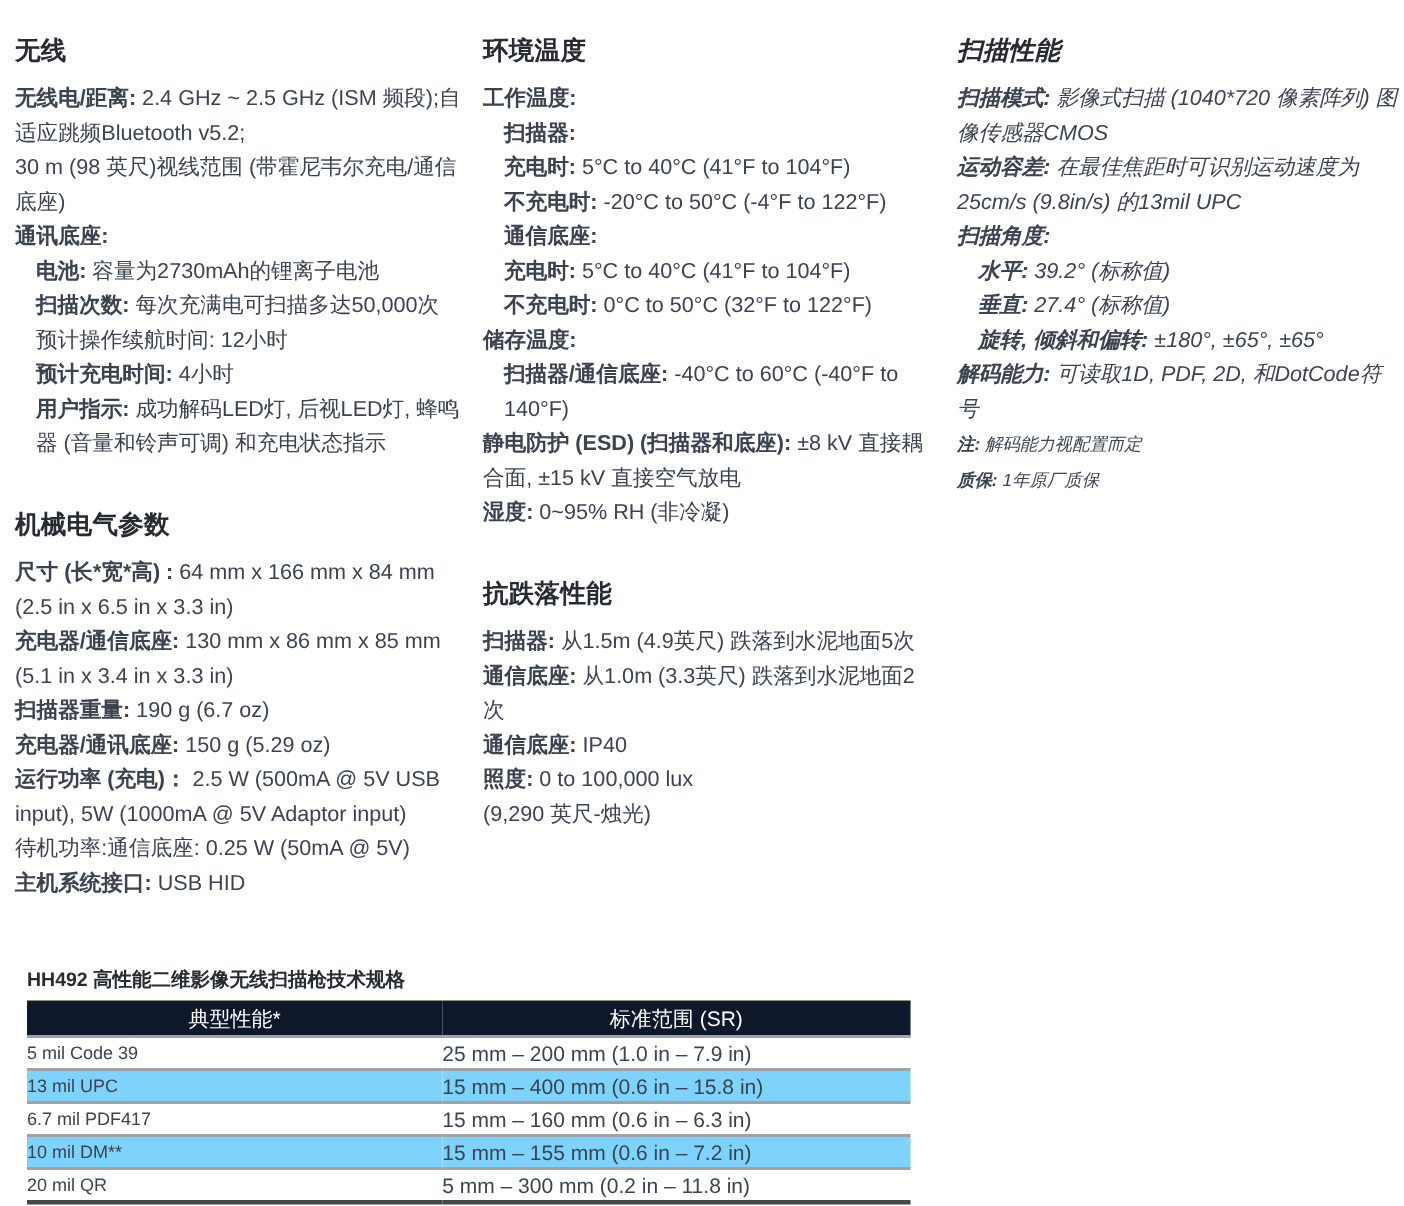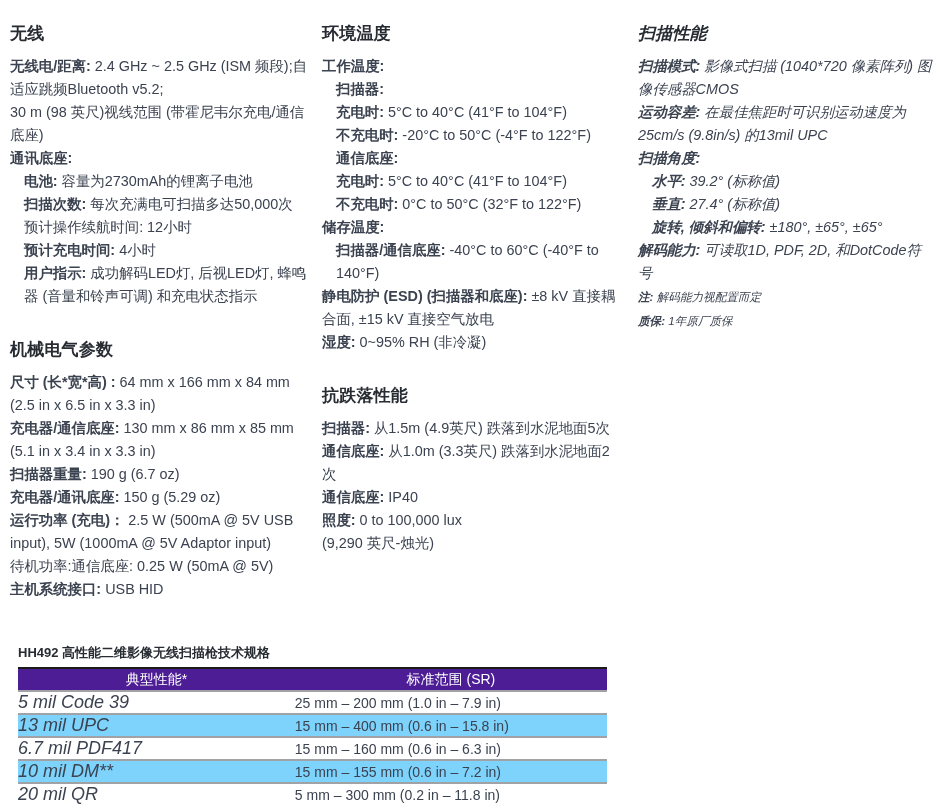--- a/index.html
+++ b/index.html
@@ -28,32 +28,32 @@
   .item.small{font-size:11.6px;line-height:24px;}
 
   .table-block{position:absolute;left:18px;top:644px;width:589px;}
   .table-title{font-size:13px;font-weight:700;color:#272b32;margin:0 0 5px 0;}
   table.range{
     width:100%;border-collapse:collapse;
     border-top:2px solid #1a1a1a;
     border-bottom:3px solid #454748;
   }
   table.range th{
-    background:#4c1d95;color:#ffffff;font-weight:400;font-size:14px;
+    background:#0f172a;color:#ffffff;font-weight:400;font-size:14px;
     height:21px;text-align:center;padding:0;
     border-bottom:2px solid #a0a2a5;
   }
   table.range td{
     height:20px;padding:0;
     border-bottom:2px solid #a0a2a5;
     background:#ffffff;
   }
   table.range tr.alt td{background:#7dd3fc;}
   table.range tr:last-child td{border-bottom:none;}
-  td.c1{font-size:18px;padding-left:5px;width:47%;font-style:italic;}
+  td.c1{font-size:12px;padding-left:5px;width:47%;}
   td.c2{font-size:14px;padding-left:18px;}
 </style>
 </head>
 <body>
 
 <div class="page">
   <div id="columns-host">
       <div class="col" id="col-0">
         <div class="section">
           <div class="section-title">无线</div>

